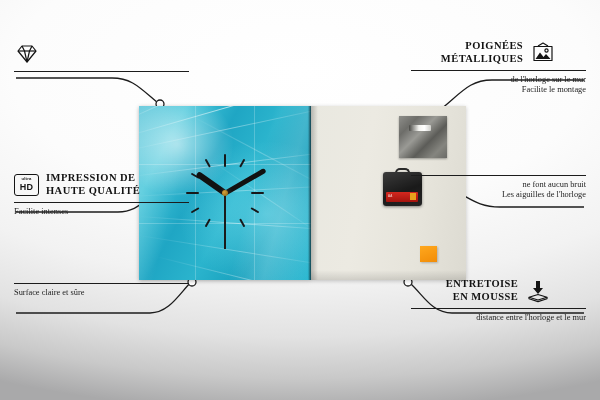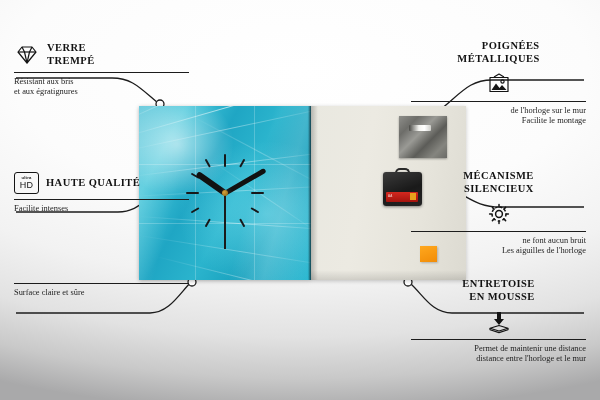--- a/index.html
+++ b/index.html
@@ -94,21 +94,21 @@
   #hand-s { width:2px; height:56px; margin-left:-1px; margin-top:-56px; background:#1b1b1b; }
   #dial .cap { position:absolute; left:50%; top:50%; width:6px; height:6px; margin:-3px 0 0 -3px;
                border-radius:50%; background:radial-gradient(circle at 35% 35%,#d6a23c,#8a6412); }
 
   
   #wires { position:absolute; inset:0; width:600px; height:400px; }
 
   
   .callout { position:absolute; }
   .callout .head { display:flex; align-items:center; gap:7px; }
-  .callout.right .head { justify-content:center;flex-direction:column; }
+  .callout.right .head { justify-content:center; }
   .callout .title {
     font-size:10.5px; font-weight:bold; letter-spacing:.45px;
     line-height:12.5px; color:#121212; text-transform:uppercase;
     font-family:"Liberation Serif", serif;
   }
   .callout.right .title { text-align:right; }
   .callout .rule { height:1px; background:#1c1c1c; margin:5px 0 4px; }
   .callout .sub {
     font-size:8.4px; line-height:10.4px; color:#1d1d1d;
     font-family:"Liberation Serif", serif;
@@ -125,21 +125,21 @@
   #c-poign   { left:411px; top:40px;  width:175px; }
   #c-meca    { left:411px; top:170px; width:175px; }
   #c-entre   { left:411px; top:278px; width:175px; }
 
   .hd-badge {
     width:25px; height:22px; border:1.4px solid #141414; border-radius:3px;
     display:flex; flex-direction:column; align-items:center; justify-content:center; line-height:1;
     font-family:"Liberation Sans", sans-serif;
   }
   .hd-badge .u { font-size:4.2px; font-weight:bold; letter-spacing:.2px; color:#141414; }
-  .hd-badge .h { font-size:9px; font-weight:normal; letter-spacing:.3px; color:#141414; margin-top:1px; }
+  .hd-badge .h { font-size:9px; font-weight:bold; letter-spacing:.3px; color:#141414; margin-top:1px; }
 </style>
 </head>
 <body>
 
 <svg id="wires" viewBox="0 0 600 400">
   <g fill="none" stroke="#1c1c1c" stroke-width="1.3">
 
     <path d="M16,78 L112,78 C132,78 140,88 158,103"></path>
 
     <path d="M16,212 L118,212 C140,212 146,196 168,187"></path>
@@ -255,39 +255,32 @@
 <div class="callout left" id="c-verre">
   <div class="head">
     <svg class="ico" viewBox="0 0 26 24">
       <g fill="none" stroke="#141414" stroke-width="1.2" stroke-linejoin="round">
         <path d="M4 9 L8 4 H18 L22 9 L13 20 Z"></path>
         <path d="M4 9 H22"></path>
           <path d="M8 4 L10.5 9 L13 20"></path>
           <path d="M18 4 L15.5 9 L13 20"></path>
       </g>
     </svg>
-    <div class="title">
-      <div>VERRE</div>
-      <div>TREMPÉ</div>
-    </div>
-  </div>
-  <div class="rule"></div>
-  <div class="sub">
-    <div>Résistant aux bris</div>
-    <div>et aux égratignures</div>
-  </div>
+  </div>
+  <div class="rule"></div>
 </div>
 
 <div class="callout left" id="c-impr">
   <div class="head">
     <div class="ico hd-badge">
       <span class="u">ultra</span>
       <span class="h">HD</span>
     </div>
     <div class="title">
+      <div>IMPRESSION DE</div>
       <div>HAUTE QUALITÉ</div>
     </div>
   </div>
   <div class="rule"></div>
   <div class="sub">
     <div>Facilite intenses</div>
   </div>
 </div>
 
 <div class="callout left" id="c-bords">
@@ -313,35 +306,20 @@
     </svg>
   </div>
   <div class="rule"></div>
   <div class="sub">
     <div>de l'horloge sur le mur</div>
     <div>Facilite le montage</div>
   </div>
 </div>
 
 <div class="callout right" id="c-meca">
-  <div class="head">
-    <div class="title">
-      <div>MÉCANISME</div>
-      <div>SILENCIEUX</div>
-    </div>
-    <svg class="ico" viewBox="0 0 26 24">
-      <g fill="none" stroke="#141414" stroke-width="1.5">
-        <circle cx="13" cy="12" r="3.4"></circle>
-        <path d="M13 2.6 v2.4 M13 19 v2.4 M3.6 12 h2.4 M20 12 h2.4
-                 M6.4 5.4 L8.1 7.1 M17.9 16.9 L19.6 18.6
-                 M19.6 5.4 L17.9 7.1 M8.1 16.9 L6.4 18.6" stroke-linecap="round"></path>
-        <circle cx="13" cy="12" r="7" stroke-dasharray="2.6 2.2"></circle>
-      </g>
-    </svg>
-  </div>
   <div class="rule"></div>
   <div class="sub">
     <div>ne font aucun bruit</div>
     <div>Les aiguilles de l'horloge</div>
   </div>
 </div>
 
 <div class="callout right" id="c-entre">
   <div class="head">
     <div class="title">
@@ -351,16 +329,15 @@
     <svg class="ico" viewBox="0 0 26 24">
       <g stroke="#141414" stroke-width="1.2" fill="none" stroke-linejoin="round">
         <path d="M11 2 h4 v7 h3 l-5 6 l-5 -6 h3 z" fill="#141414" stroke="none"></path>
         <path d="M13 15.5 L22 18.2 L13 21 L4 18.2 Z"></path>
         <path d="M4 18.2 v1.6 L13 22.6 L22 19.8 v-1.6"></path>
       </g>
     </svg>
   </div>
   <div class="rule"></div>
   <div class="sub">
-    <div>Permet de maintenir une distance</div>
     <div>distance entre l'horloge et le mur</div>
   </div>
 </div>
 
 </body></html>

